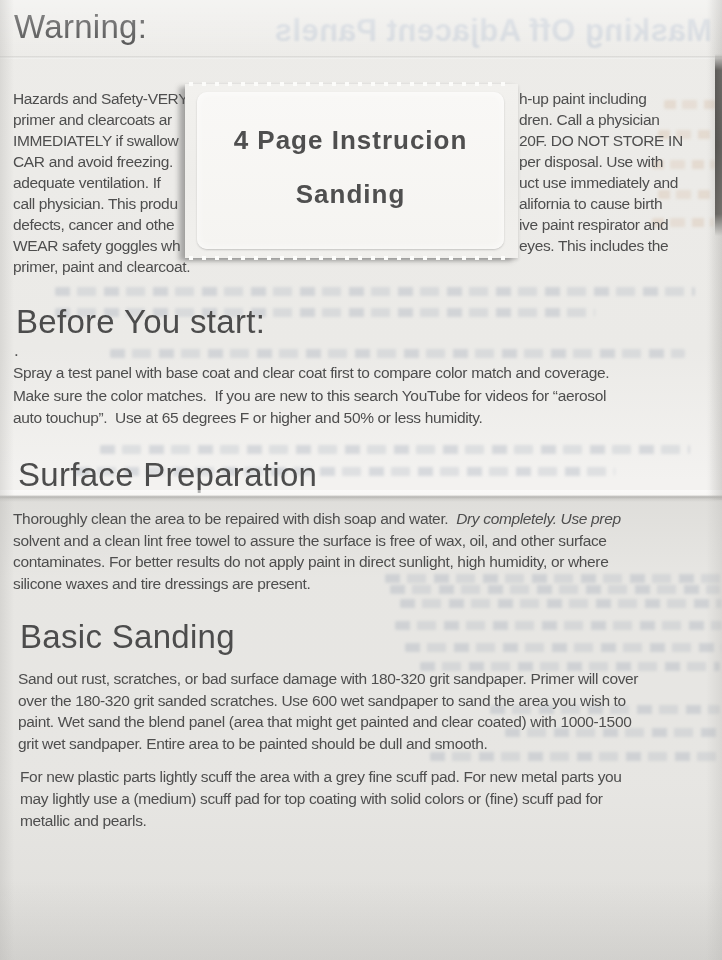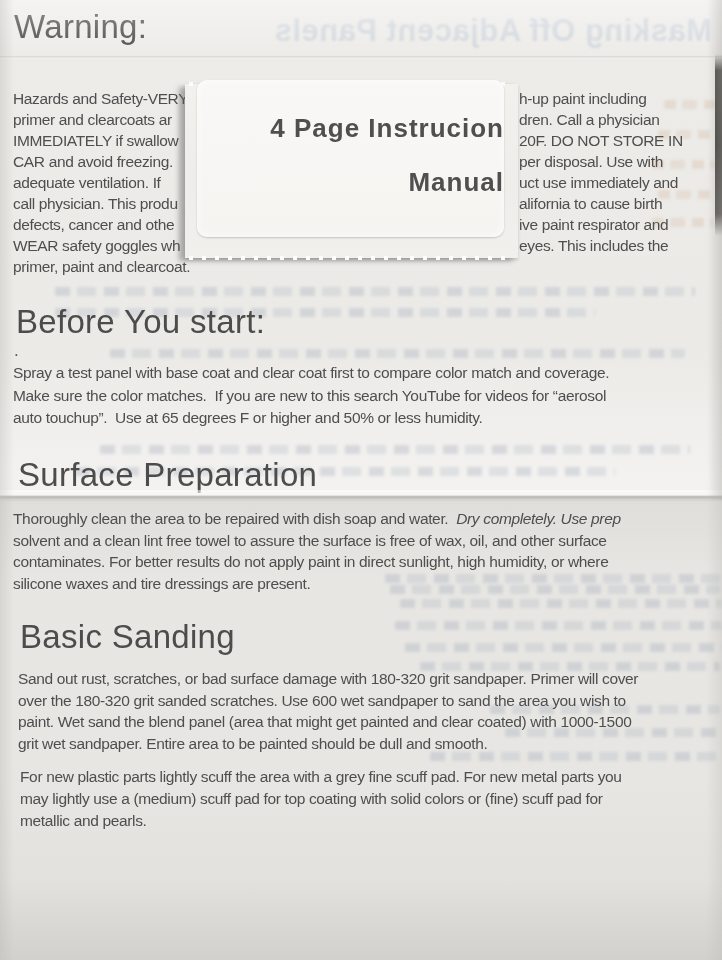--- a/index.html
+++ b/index.html
@@ -59,23 +59,23 @@
   .stray-dot{position:absolute;left:14px;top:341px;z-index:2;font-size:17px;color:#525252;}
 
   
   .sticker-backing{position:absolute;left:185px;top:84px;width:333px;height:174px;z-index:5;
     background:linear-gradient(180deg,#f2f1ee,#eeedea 55%,#f1f0ed);
     box-shadow:-6px 3px 5px rgba(92,92,90,.45),0 2px 3px rgba(120,120,118,.30);}
   .sticker-backing::before,.sticker-backing::after{content:"";position:absolute;left:4px;right:4px;height:4px;
     background:repeating-linear-gradient(90deg,#fcfcfa 0 4px,rgba(0,0,0,0) 4px 13px);filter:blur(.5px);}
   .sticker-backing::before{top:-2px;}
   .sticker-backing::after{bottom:-2px;}
-  .sticker-label{position:absolute;left:197px;top:80px;width:307px;height:157px;z-index:6;
+  .sticker-label{position:absolute;left:197px;top:92px;width:307px;height:157px;z-index:6;
     background:linear-gradient(180deg,#f9f8f6,#f5f4f1);
-    border-radius:10px;text-align:right;
+    border-radius:10px;text-align:center;
     box-shadow:0 1px 2px rgba(110,110,108,.35), inset 0 0 10px rgba(255,255,255,.7);}
   .sticker-line{font-weight:bold;color:#4f4f4f;font-size:26px;letter-spacing:1px;white-space:nowrap;}
   .sticker-line.l1{margin-top:33px;}
   .sticker-line.l2{margin-top:23px;}
 </style>
 </head>
 <body>
 
 <div class="top-sheet"></div>
 <div class="under-sheet"></div>
@@ -143,16 +143,16 @@
   </div>
 <div class="para" id="scuff-paragraph">
     <div class="tline">For new plastic parts lightly scuff the area with a grey fine scuff pad. For new metal parts you</div>
     <div class="tline">may lightly use a (medium) scuff pad for top coating with solid colors or (fine) scuff pad for</div>
     <div class="tline">metallic and pearls.</div>
   </div>
 
 <div class="sticker-backing"></div>
 <div class="sticker-label">
   <div class="sticker-line l1">4 Page Instrucion</div>
-  <div class="sticker-line l2">Manual</div>
+  <div class="sticker-line l2">Sanding</div>
 </div>
 
 <div class="vignette"></div>
 
 </body></html>

